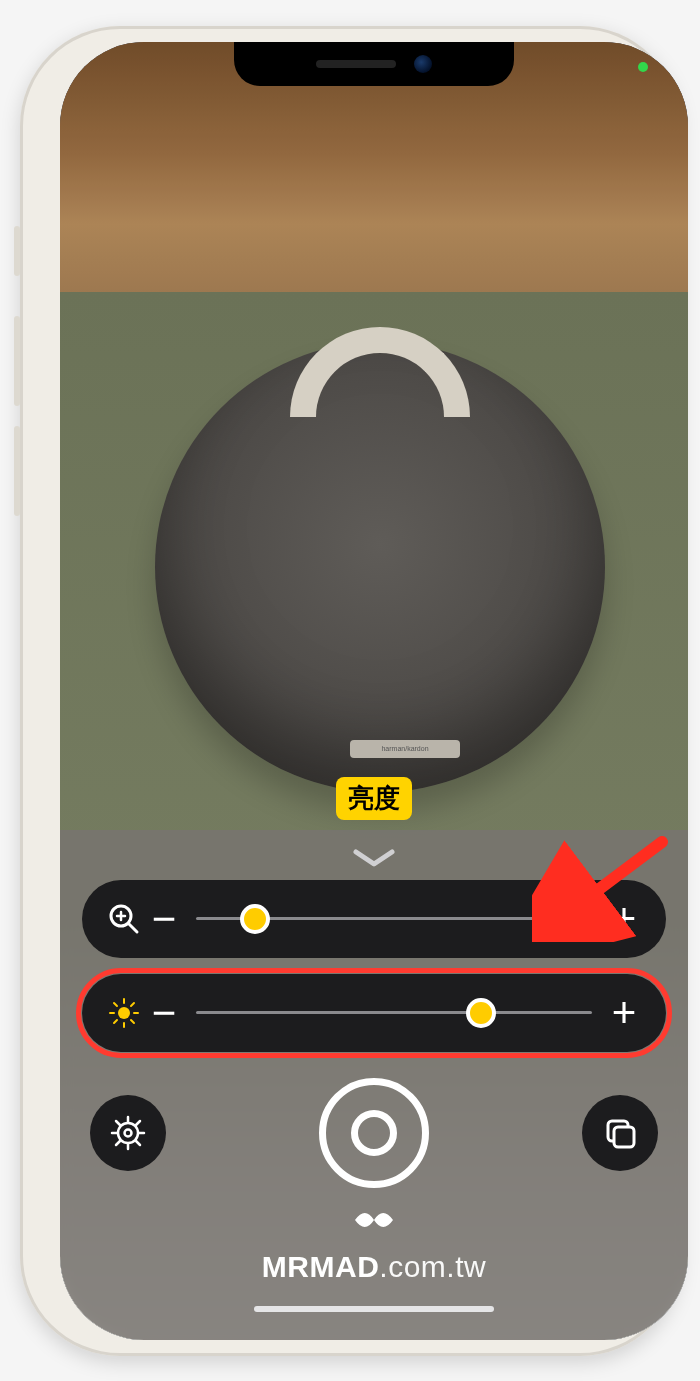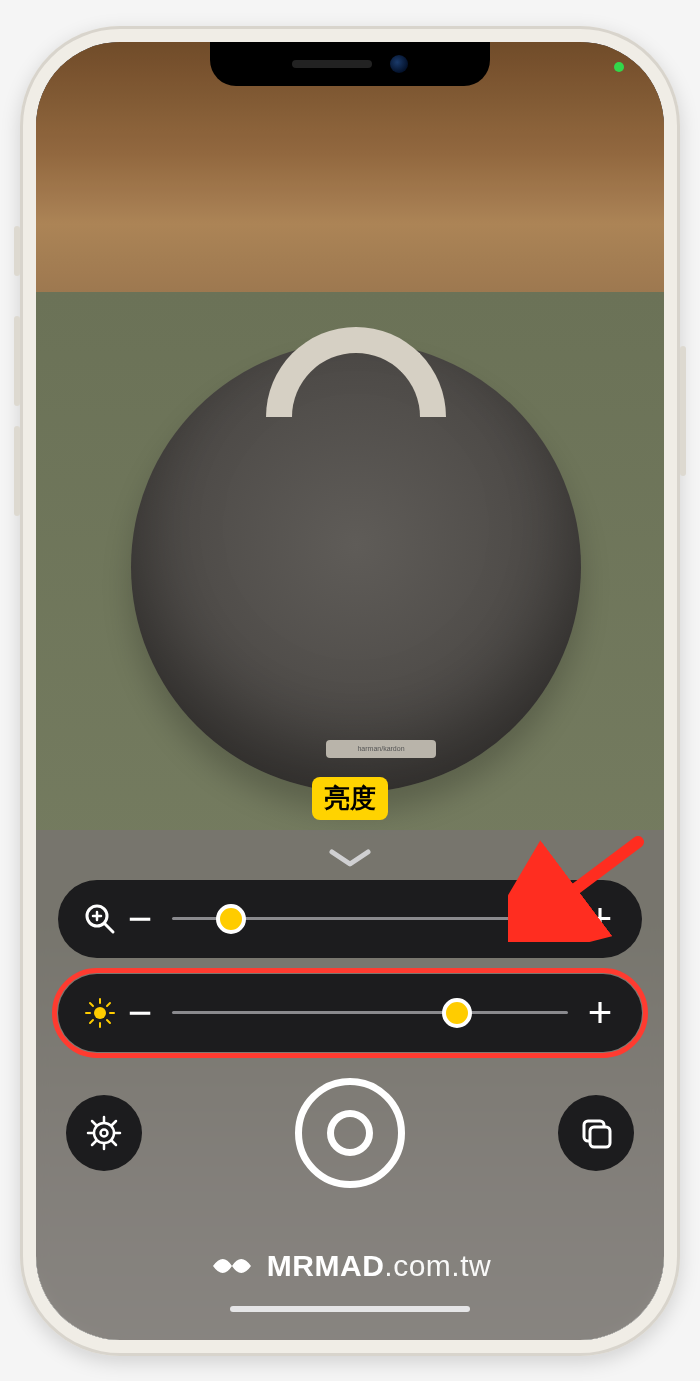--- a/index.html
+++ b/index.html
@@ -21,20 +21,21 @@
     position: relative;
     box-shadow: inset 0 0 0 3px #d8d4cc, 0 6px 20px rgba(0,0,0,0.15);
   }
   .phone-inner {
     width: 100%;
     height: 100%;
     background: #0f172a;
     border-radius: 84px;
     overflow: hidden;
     position: relative;
+    margin-left: 24px;
   }
   
   .side-btn { position: absolute; background:#ddd9d0; border-radius:4px; }
   .side-left-1 { left:-6px; top:200px; width:6px; height:50px; }
   .side-left-2 { left:-6px; top:290px; width:6px; height:90px; }
   .side-left-3 { left:-6px; top:400px; width:6px; height:90px; }
   .side-right  { right:-6px; top:320px; width:6px; height:130px; }
 
   .notch {
     position: absolute;
@@ -161,20 +162,21 @@
     border:7px solid #fff; display:flex; align-items:center; justify-content:center;
     cursor:pointer;
   }
   .freeze-btn .inner { width:46px; height:46px; border:7px solid #fff; border-radius:50%; }
 
   .watermark {
     position:absolute; bottom:56px; left:0; right:0;
     display:flex; align-items:center; justify-content:center; gap:12px;
     color:#fff; font-weight:700; font-size:30px; letter-spacing:0.5px;
     z-index:6;
+    flex-direction:column;
   }
   .watermark .brand-suffix { font-weight:400; opacity:0.95; }
   .home-indicator {
     position:absolute; bottom:28px; left:50%; transform:translateX(-50%);
     width:240px; height:6px; background:#e5e5e7; border-radius:4px; z-index:7;
   }
 
   
   .red-arrow {
     position:absolute; z-index:9;

